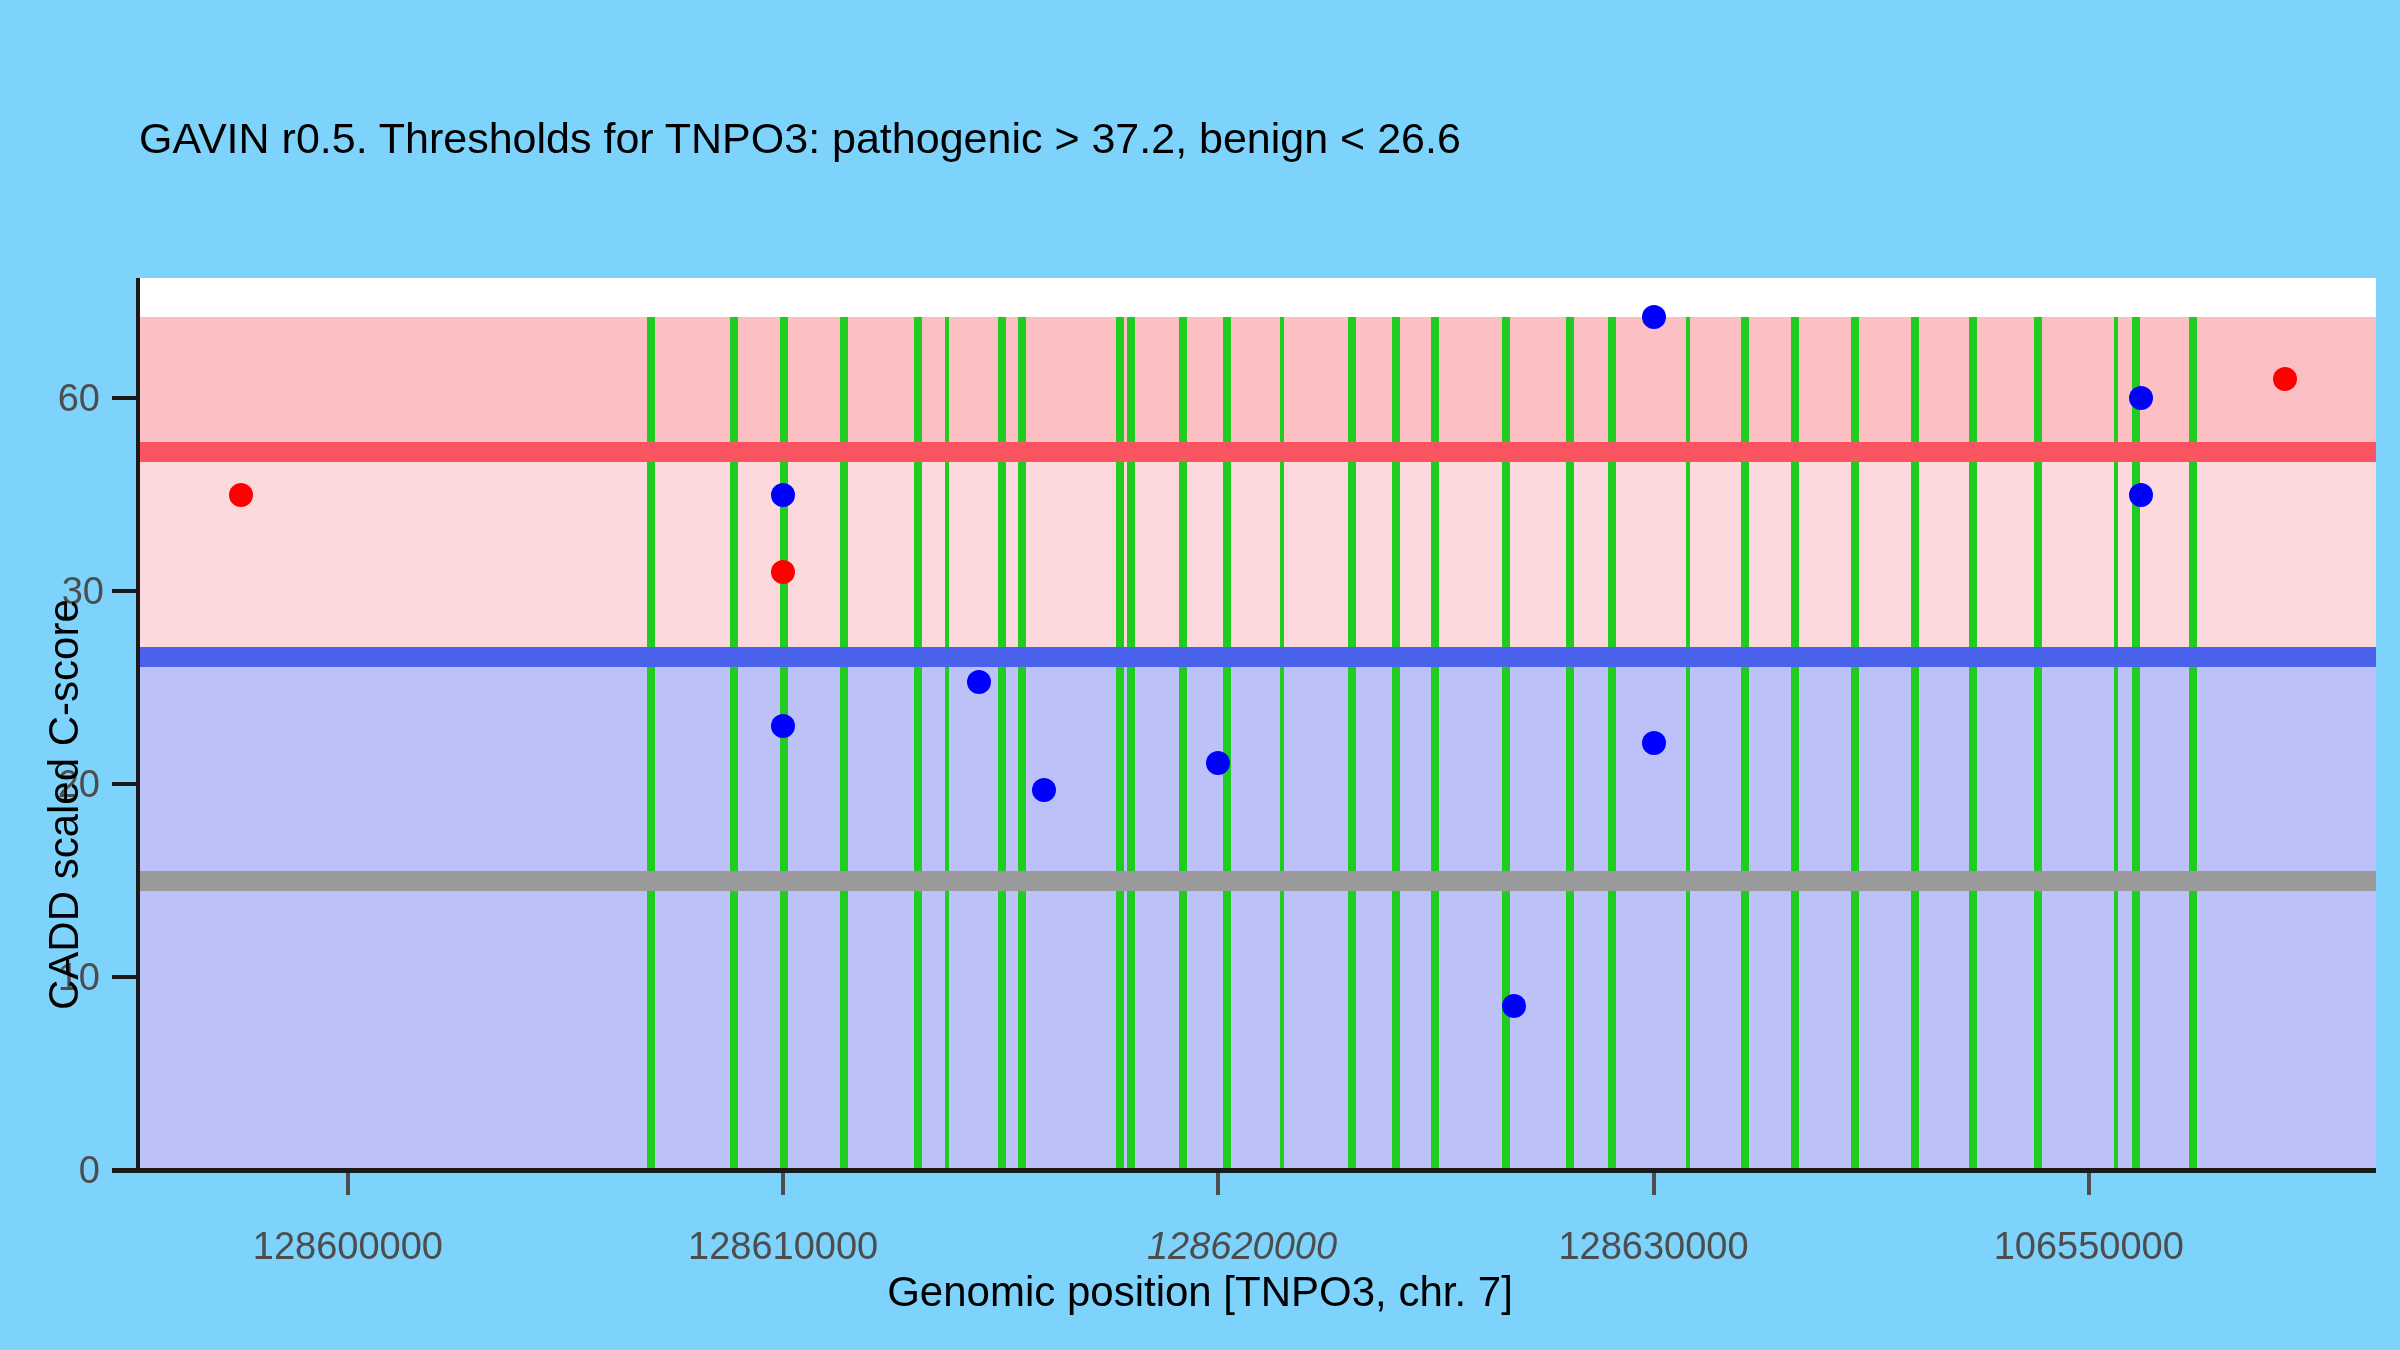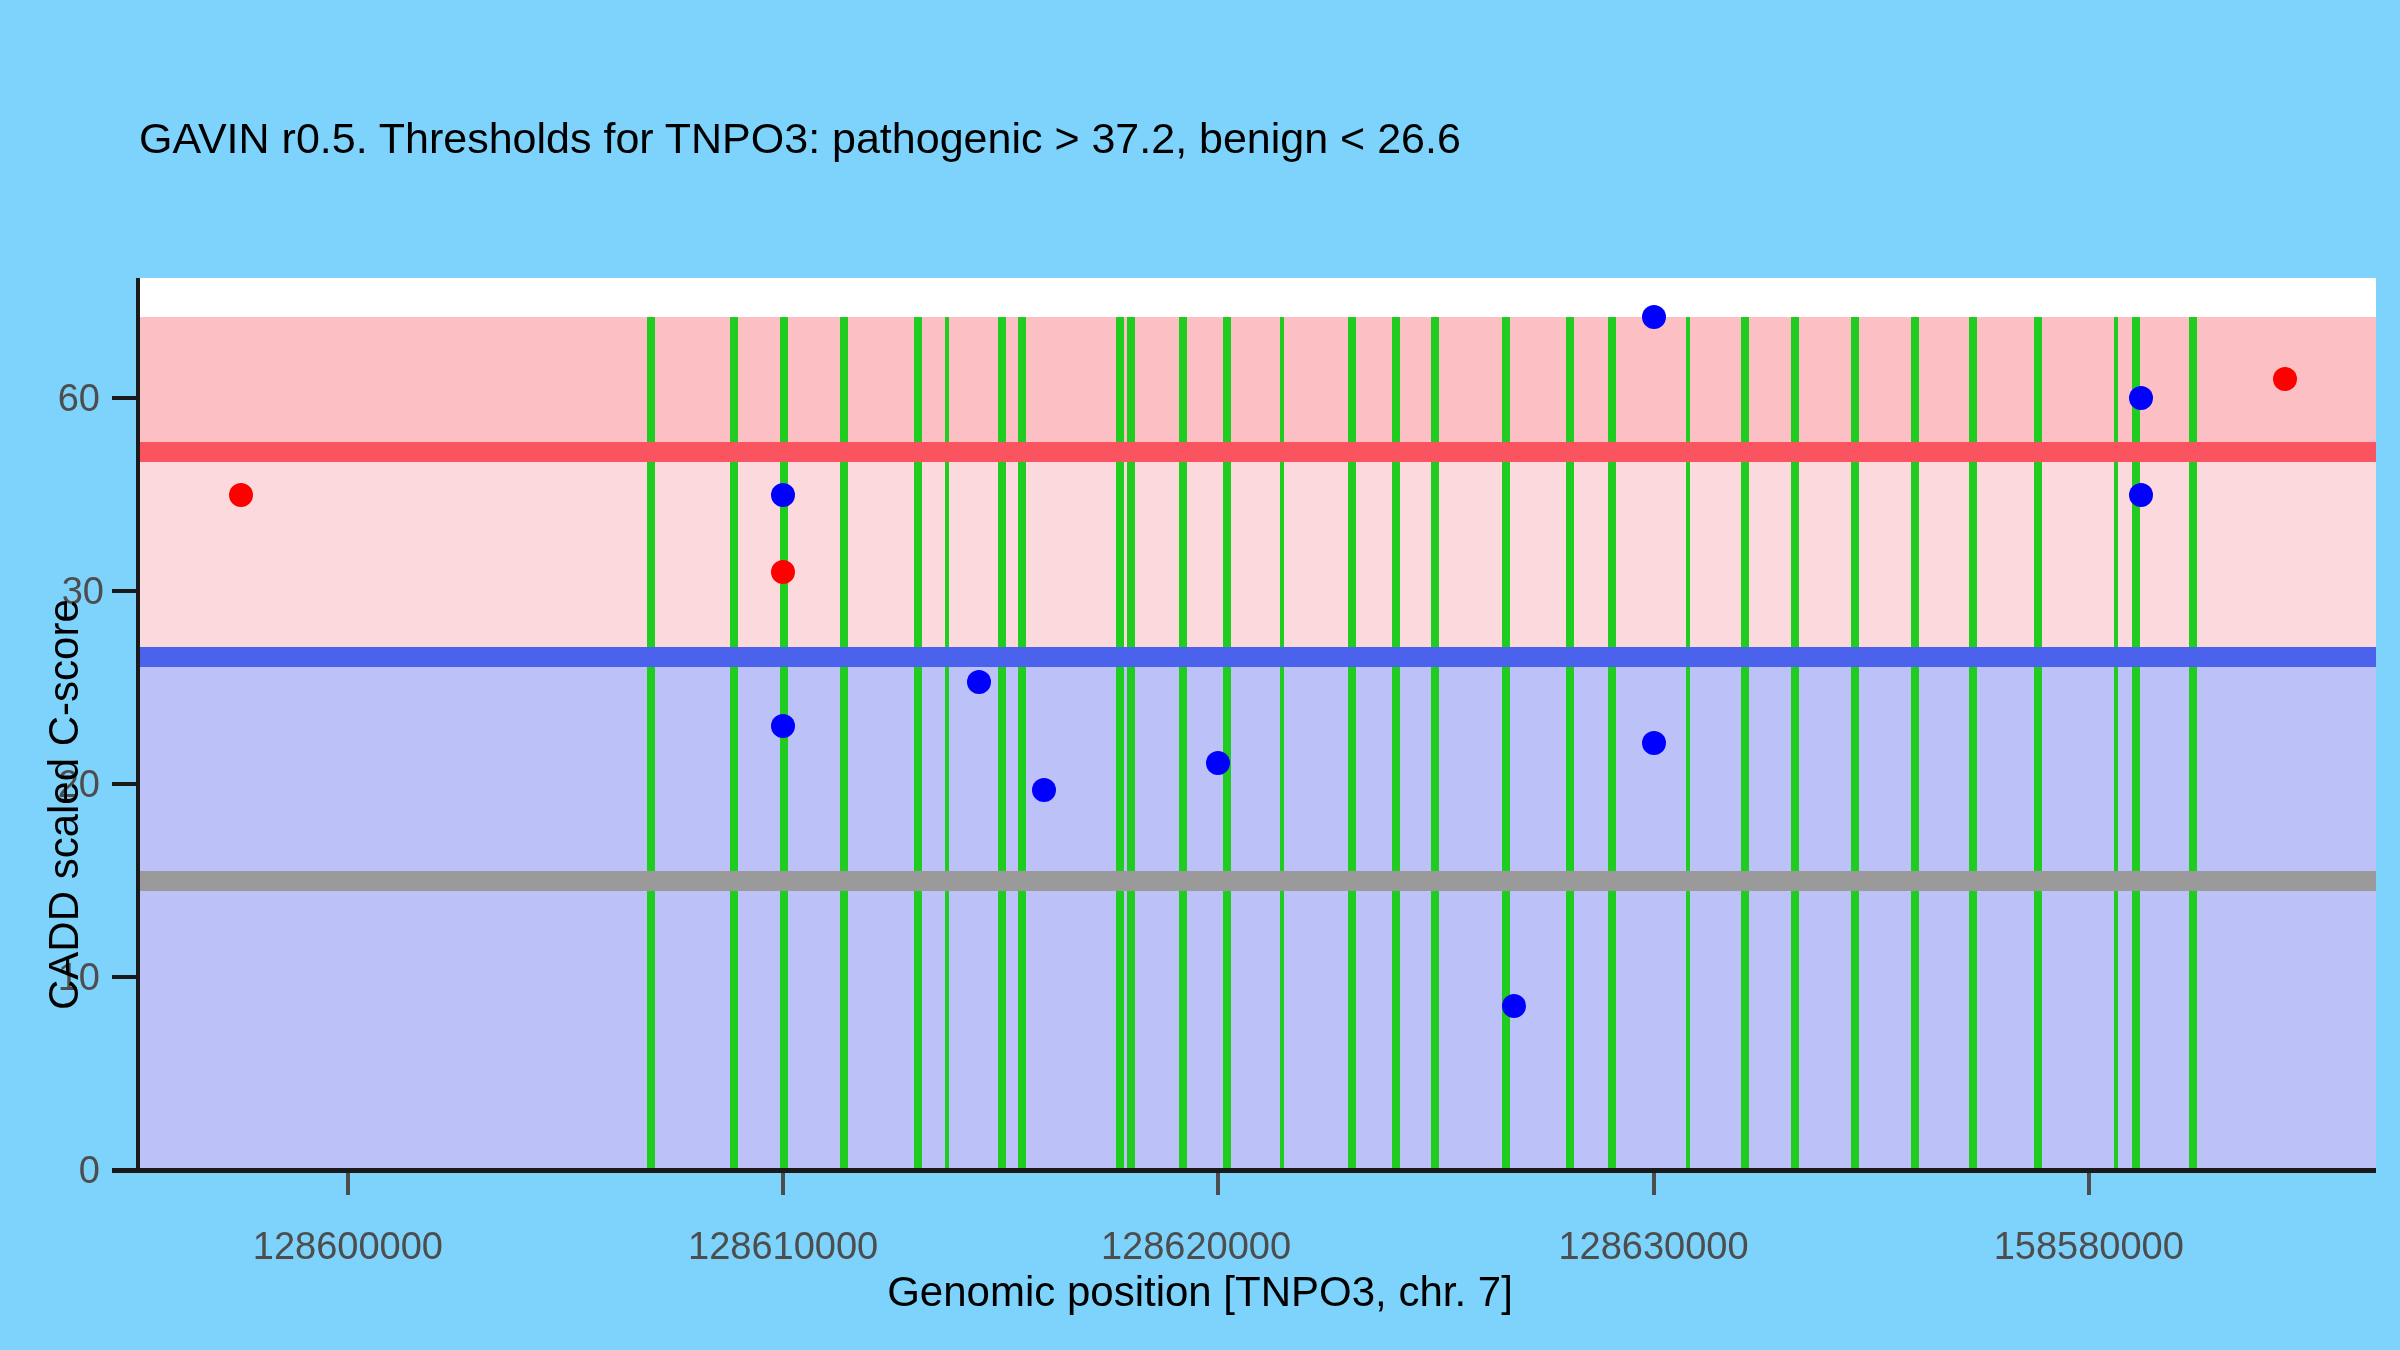--- a/index.html
+++ b/index.html
@@ -106,23 +106,23 @@
       <div class="ytlabel" style="left: 4px; width: 100px; top: 572px;">30</div>
       <div class="ytick" style="top: 396px;"></div>
       <div class="ytlabel" style="left: 0px; width: 100px; top: 379px;">60</div>
     </div>
   <div id="xtickwrap">
       <div class="xtick" style="left: 345.903px;"></div>
       <div class="xtlabel" style="left: 347.903px;">128600000</div>
       <div class="xtick" style="left: 781.117px;"></div>
       <div class="xtlabel" style="left: 783.117px;">128610000</div>
       <div class="xtick" style="left: 1216.33px;"></div>
-      <div class="xtlabel" style="left: 1196px;">128620000</div>
+      <div class="xtlabel" style="left: 1242px; font-style: italic;">128620000</div>
       <div class="xtick" style="left: 1651.54px;"></div>
       <div class="xtlabel" style="left: 1653.54px;">128630000</div>
       <div class="xtick" style="left: 2086.76px;"></div>
-      <div class="xtlabel" style="left: 2088.76px;">158580000</div>
+      <div class="xtlabel" style="left: 2088.76px;">106550000</div>
     </div>
 
   <div id="ylab">CADD scaled C-score</div>
   <div id="xlab">Genomic position [TNPO3, chr. 7]</div>
 
 </div>
 
 </body></html>

